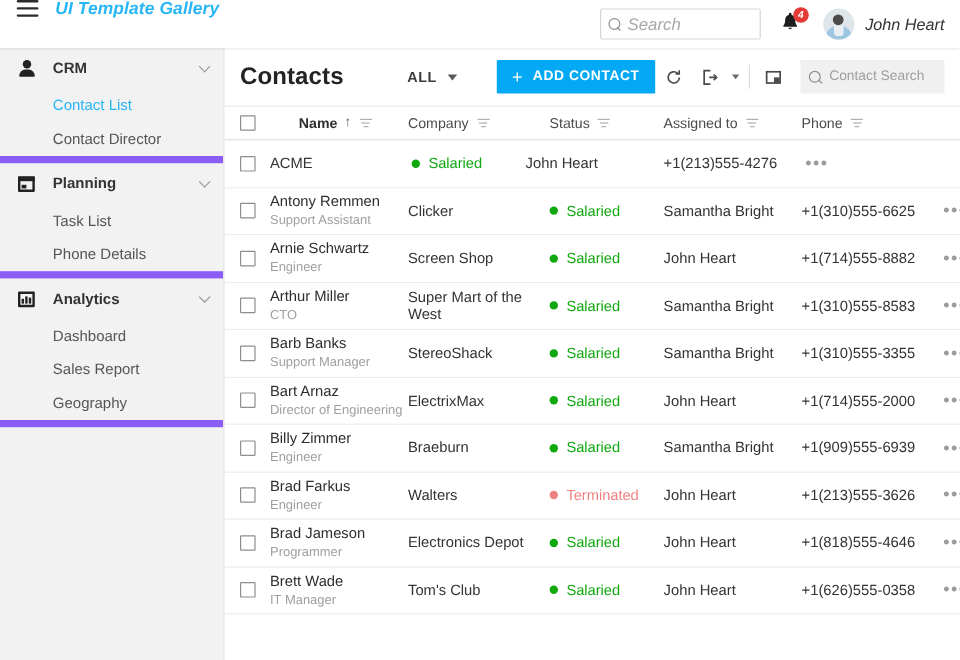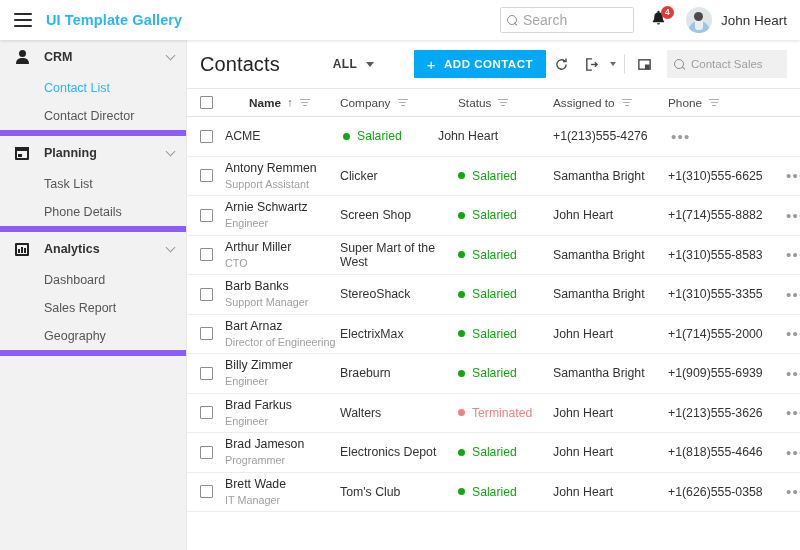--- a/index.html
+++ b/index.html
@@ -8,22 +8,23 @@
     font-family: "Liberation Sans", sans-serif;
     background: #ffffff;
     overflow: hidden;
     -webkit-font-smoothing: antialiased;
   }
   .app { width: 800px; height: 550px; display: flex; flex-direction: column; position: relative; }
 
   
   .topbar {
     height: 40px; min-height: 40px; background: #ffffff;
-    display: flex; align-items: center; position: relative; z-index: 5;
+    display: flex; position: relative; z-index: 5;
     box-shadow: 0 1px 3px rgba(0,0,0,0.13);
+    font-style: italic;
   }
   .hamburger {
     width: 18px; height: 14px; margin-left: 14px; margin-right: 14px;
     display: flex; flex-direction: column; justify-content: space-between; cursor: pointer;
   }
   .hamburger i { display: block; height: 2px; background: #2b2b2b; border-radius: 1px; }
   .brand { color: #29b6f6; font-size: 14.5px; font-weight: bold; letter-spacing: .1px; }
   .topbar-right { margin-left: auto; display: flex; align-items: center; padding-right: 13px; }
 
   .search-box {
@@ -83,21 +84,21 @@
   .ic-cal .t { position:absolute; left:1px; top:2px; width:14px; height:3.5px; background:#222; }
   .ic-cal .d { position:absolute; left:4px; top:8.5px; width:3.5px; height:3.5px; background:#222; }
   .ic-chart .f { position:absolute; left:1px; top:2px; width:14px; height:13px; border:2px solid #222; border-radius:1px; }
   .ic-chart .b1 { position:absolute; left:4px; top:8px; width:2px; height:4px; background:#222; }
   .ic-chart .b2 { position:absolute; left:7.2px; top:5.5px; width:2px; height:6.5px; background:#222; }
   .ic-chart .b3 { position:absolute; left:10.4px; top:7px; width:2px; height:5px; background:#222; }
 
   
   .content { flex: 1; background: #ffffff; display: flex; flex-direction: column; min-width: 0; }
   .toolbar { height: 48px; display: flex; align-items: center; padding: 0 13px 0 13px; }
-  .page-title { font-size: 20px; color: #232323; font-weight: normal; letter-spacing: .1px; }
+  .page-title { font-size: 20px; color: #232323; font-weight: bold; letter-spacing: .1px; }
   .filter-select { display: flex; align-items: center; margin-left: 53px; cursor: pointer; }
   .filter-select .txt { font-size: 12px; font-weight: bold; color: #3a3a3a; letter-spacing: .4px; }
   .caret { width:0;height:0;border-left:4px solid transparent;border-right:4px solid transparent;
            border-top:5px solid #5a5a5a; margin-left: 9px; }
   .toolbar-right { margin-left: auto; display: flex; align-items: center; }
   .btn-add {
     background: #03a9f4; color: #fff; border: none; height: 28px; padding: 0 13px;
     font-size: 11.5px; font-weight: bold; letter-spacing: .5px; cursor: pointer;
     display: flex; align-items: center; font-family: inherit; border-radius: 1px;
   }
@@ -283,21 +284,21 @@
 
           <div class="tool-icon">
             <svg width="15" height="15" viewBox="0 0 16 16">
               <rect x="2" y="3" width="12" height="10" fill="none" stroke="#4a4a4a" stroke-width="1.5"></rect>
               <rect x="8.5" y="8" width="5" height="5" fill="#4a4a4a"></rect>
             </svg>
           </div>
 
           <div class="search-flat">
             <span class="mag"></span>
-            <span class="ph">Contact Sales</span>
+            <span class="ph">Contact Search</span>
           </div>
         </div>
       </div>
 
       <div class="grid">
         <div class="grid-head">
           <div class="hcell c-check">
             <span class="cbx"></span>
           </div>
           <div class="hcell name c-name">

